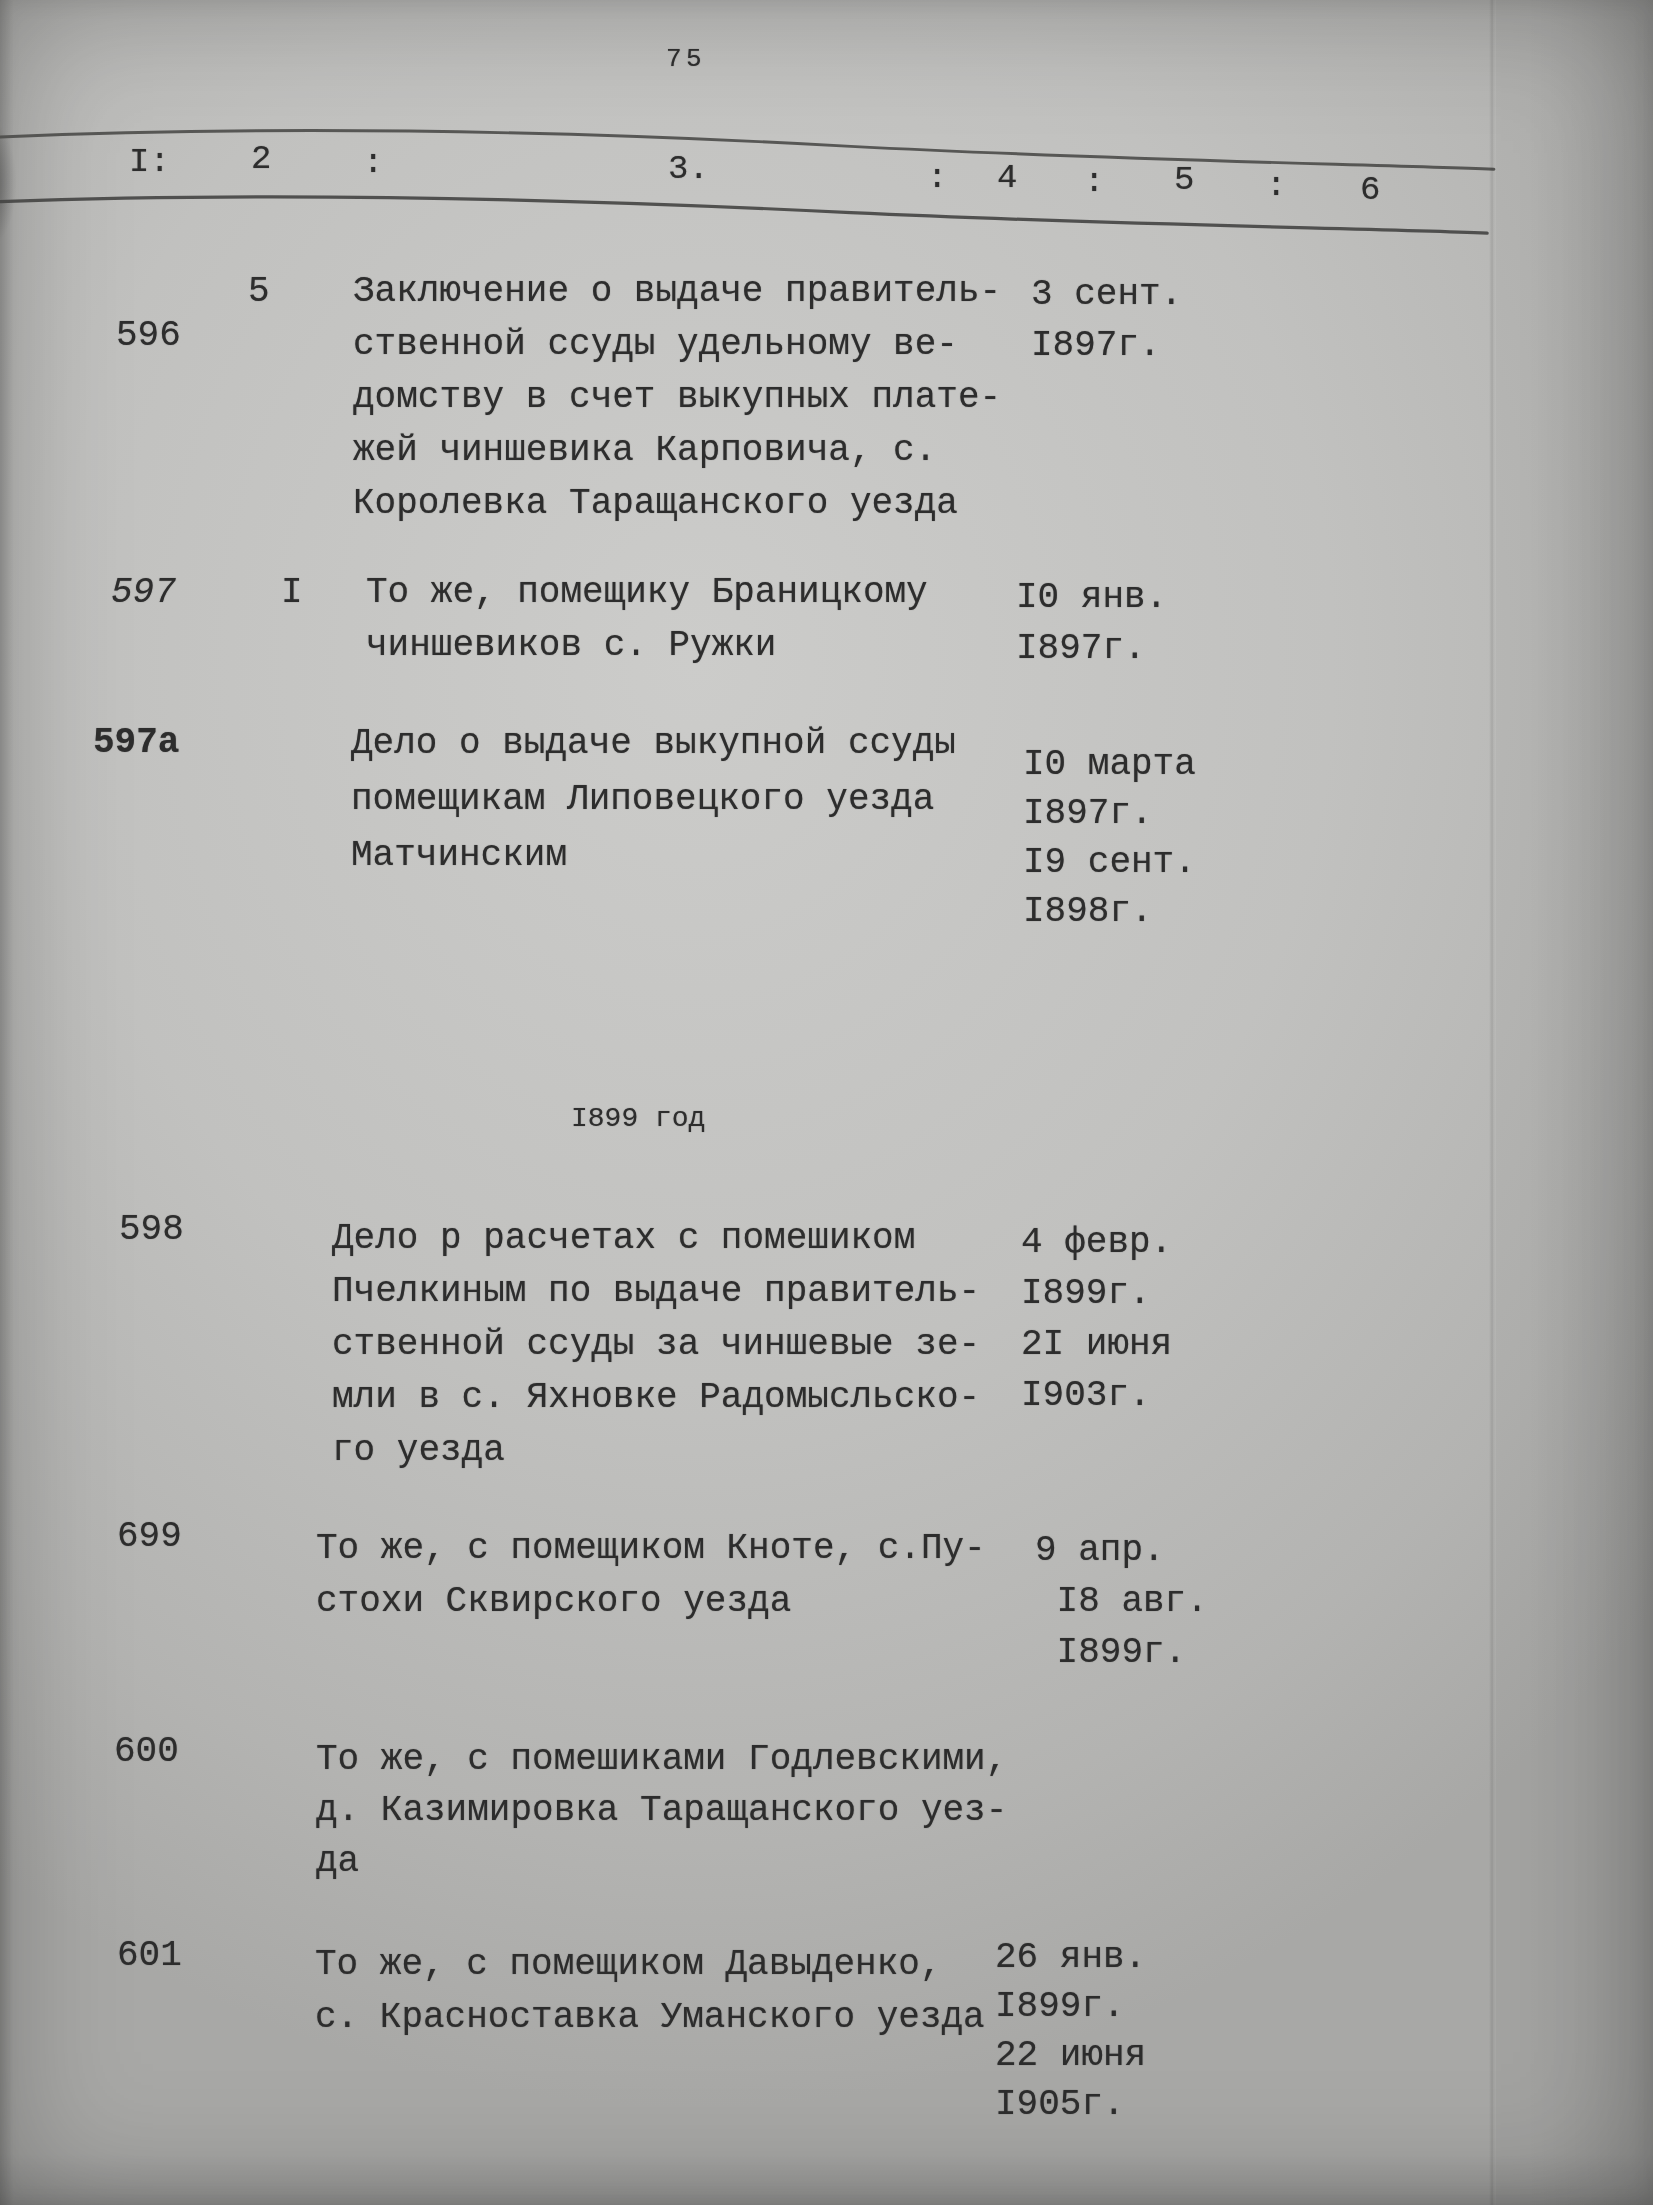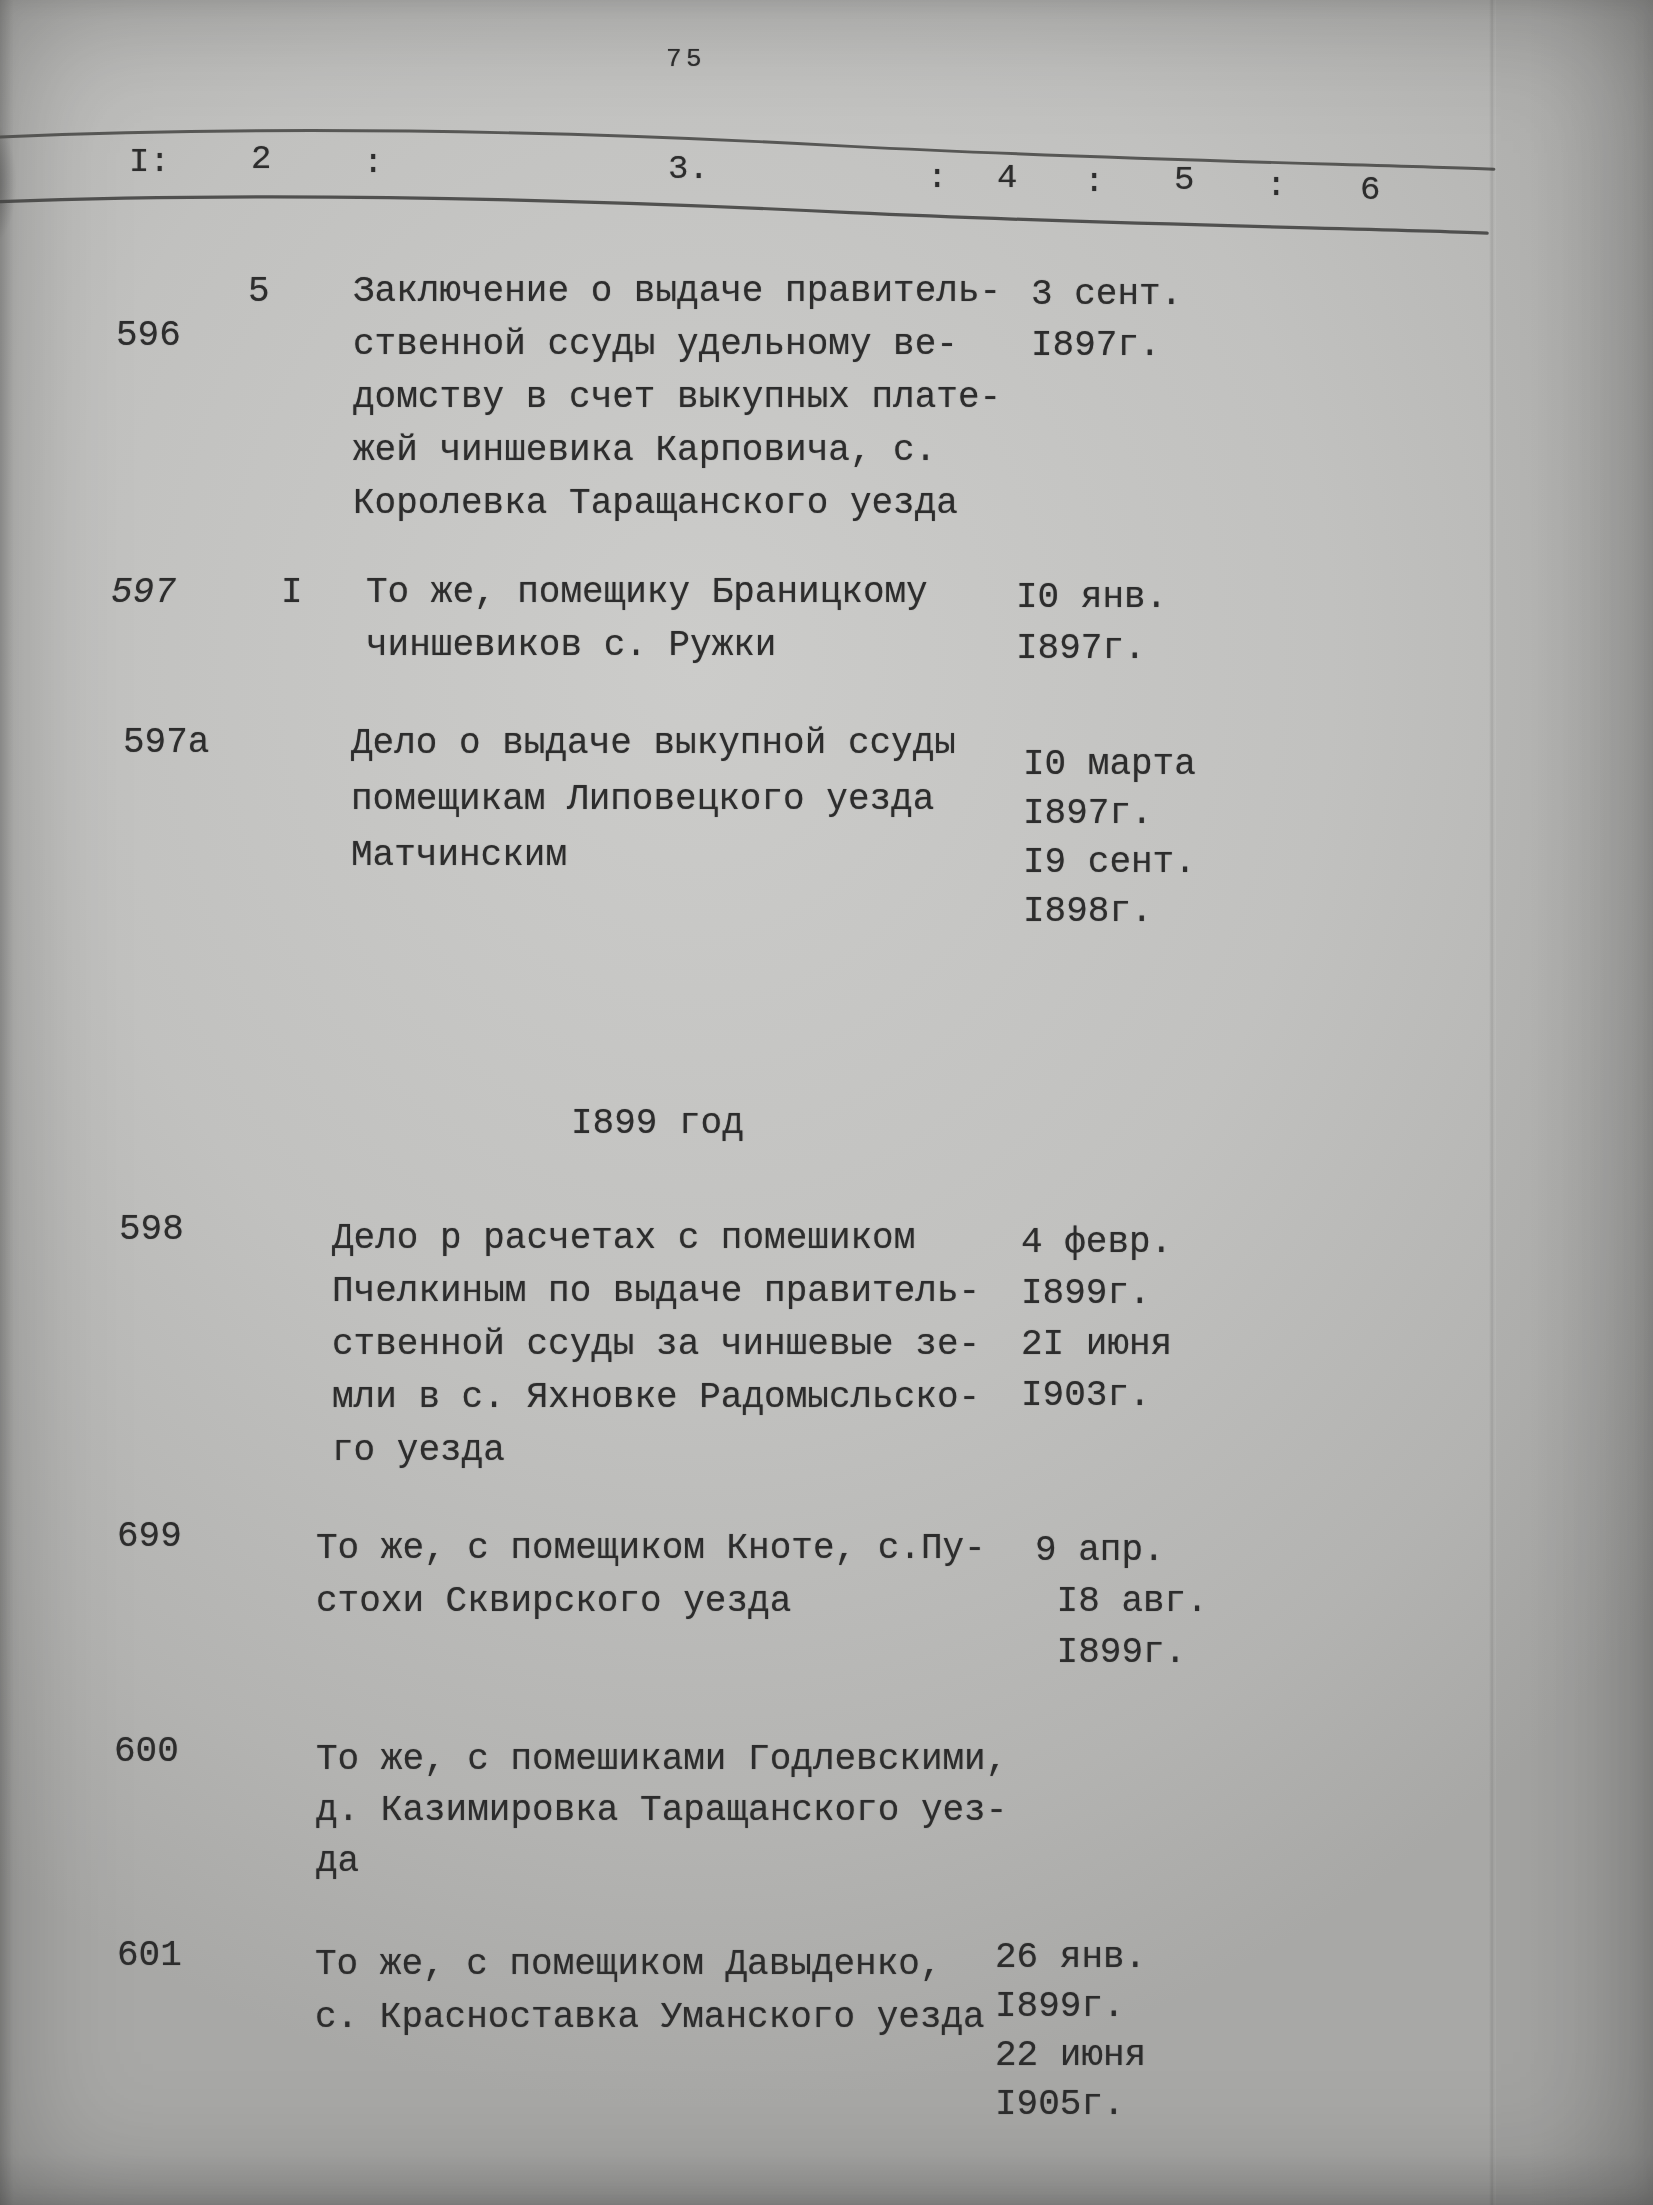--- a/index.html
+++ b/index.html
@@ -32,27 +32,27 @@
   .ht9{left:1360px;top:171px;}
 
   .rules{position:absolute;left:0;top:0;}
 
   .entry{position:absolute;left:0;width:1654px;font-size:36px;}
   .entry .txt{line-height:53px;}
   .c4{line-height:51px !important;}
 
   .entry-0{top:265px;}  .entry-0 .c1{left:116px;margin-top:44px;} .entry-0 .c2{left:248px;} .entry-0 .c3{left:353px;} .entry-0 .c4{left:1031px;top:4.3px;}
   .entry-1{top:566px;}  .entry-1 .c1{left:111px;font-style:italic;} .entry-1 .c2{left:281px;} .entry-1 .c3{left:366px;} .entry-1 .c4{left:1016px;top:6px;}
-  .entry-2{top:716px;}  .entry-2 .c1{left:123px;} .entry-2 .c3{left:351px;line-height:56px;} .entry-2 .c4{left:1023px;top:24px;line-height:49px !important;}
+  .entry-2{top:716px;}  .entry-2 .c1{left:93px;font-weight:bold;} .entry-2 .c3{left:351px;line-height:56px;} .entry-2 .c4{left:1023px;top:24px;line-height:49px !important;}
   .entry-3{top:1203px;} .entry-3 .c1{left:119px;} .entry-3 .c3{left:332px;top:9.4px;} .entry-3 .c4{left:1012px;top:13.6px;margin-left:9px;}
   .entry-4{top:1510px;} .entry-4 .c1{left:117px;} .entry-4 .c3{left:316px;top:12px;} .entry-4 .c4{left:1019px;top:14.5px;margin-left:16px;}
   .entry-5{top:1725px;} .entry-5 .c1{left:114px;} .entry-5 .c3{left:316px;top:8.5px;line-height:51px;}
   .entry-6{top:1929px;} .entry-6 .c1{left:117px;} .entry-6 .c3{left:315px;top:8.5px;} .entry-6 .c4{left:995px;top:4.3px;line-height:49px !important;}
 
-  .yearhead{left:571px;top:1103px;font-size:36px;}
+  .yearhead{left:571px;top:1103px;font-size:28px;}
 </style>
 </head>
 <body>
 
 <div class="page">
 
   <div class="vignette"></div>
   <div class="smudge"></div>
 
   <div class="txt pageno">75</div>

